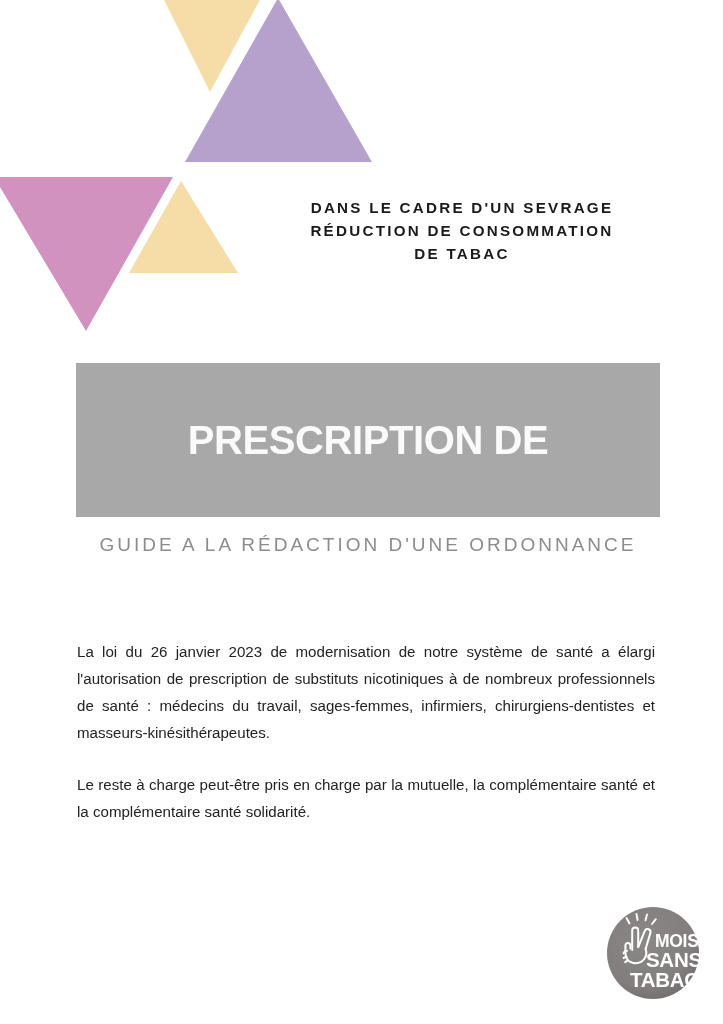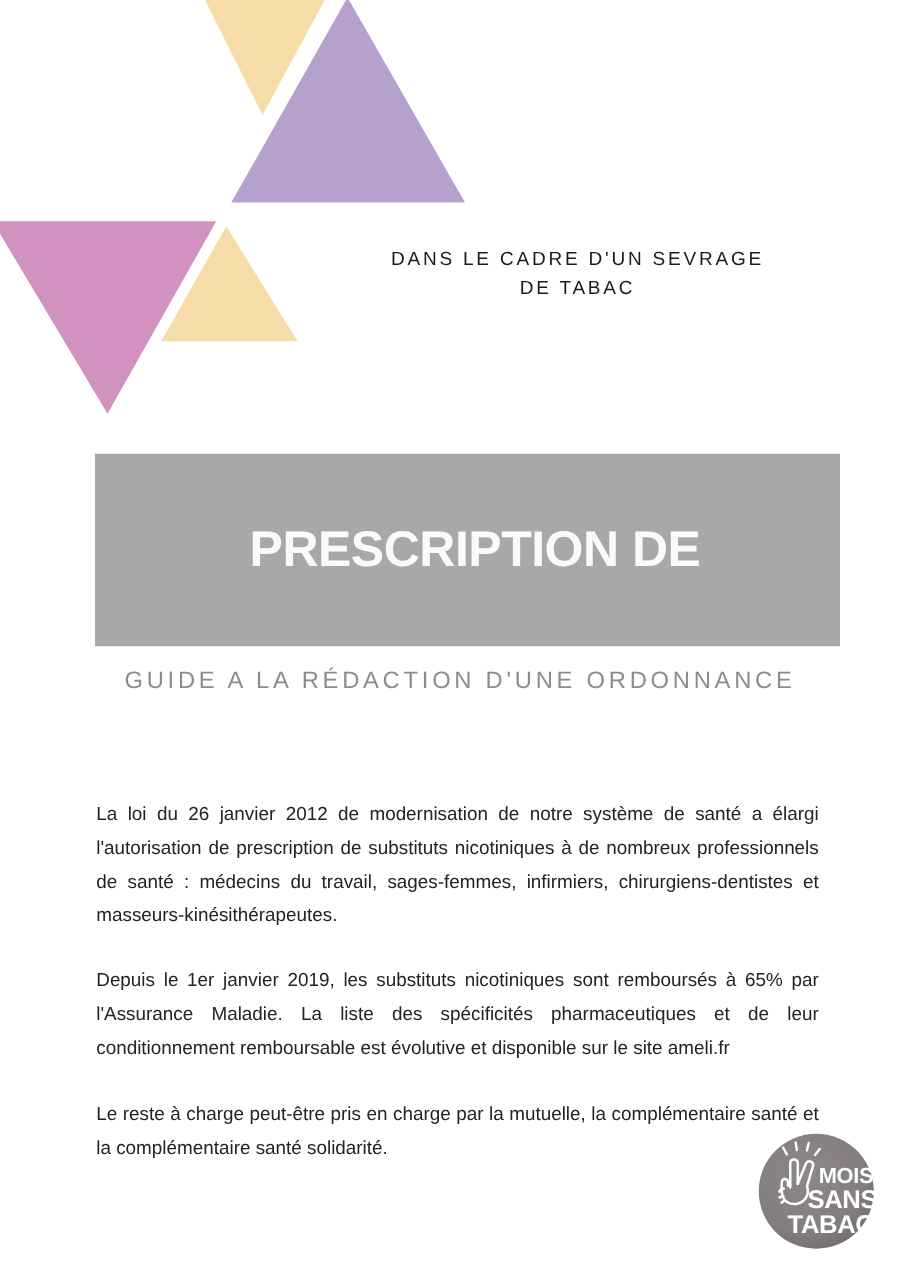--- a/index.html
+++ b/index.html
@@ -34,40 +34,39 @@
 
   
   .kicker {
     position: absolute;
     left: 262px;
     top: 196px;
     width: 400px;
     text-align: center;
     color: #1a1a1a;
     font-size: 15.2px;
-    font-weight: 400;
+    font-weight: 700;
     line-height: 1.52;
     letter-spacing: 2.25px;
     text-transform: uppercase;
   }
   .kicker div { white-space: nowrap; }
 
   
   .title-banner {
     position: absolute;
     left: 76px;
     top: 363px;
     width: 584px;
     height: 154px;
     background: #a8a8a8;
     display: flex;
     flex-direction: row;
     align-items: center;
     justify-content: center;
-    padding-left: 12px;
   }
   .title-banner .tline {
     color: #fafafa;
     font-size: 40px;
     font-weight: 700;
     line-height: 1.17;
     letter-spacing: -0.4px;
     text-transform: uppercase;
     text-align: center;
     white-space: nowrap;
@@ -125,32 +124,32 @@
 
     <polygon points="278,-2 372,162 185,162" fill="#b6a0cc"></polygon>
 
     <polygon points="-6,177 173,177 86,331" fill="#d192c0"></polygon>
 
     <polygon points="181,181 238,273 129,273" fill="#f6dda7"></polygon>
   </svg>
 
   <div class="kicker">
     <div>DANS LE CADRE D'UN SEVRAGE</div>
+    <div>RÉDUCTION DE CONSOMMATION</div>
     <div>DE TABAC</div>
   </div>
 
   <div class="title-banner">
     <div class="tline">PRESCRIPTION DE</div>
   </div>
 
   <div class="subtitle">GUIDE A LA RÉDACTION D'UNE ORDONNANCE</div>
 
   <div class="body-copy">
-    <p>La loi du 26 janvier 2012 de modernisation de notre système de santé a élargi l'autorisation de prescription de substituts nicotiniques à de nombreux professionnels de santé : médecins du travail, sages-femmes, infirmiers, chirurgiens-dentistes et masseurs-kinésithérapeutes.</p>
-    <p>Depuis le 1er janvier 2019, les substituts nicotiniques sont remboursés à 65% par l'Assurance Maladie. La liste des spécificités pharmaceutiques et de leur conditionnement remboursable est évolutive et disponible sur le site ameli.fr</p>
+    <p>La loi du 26 janvier 2023 de modernisation de notre système de santé a élargi l'autorisation de prescription de substituts nicotiniques à de nombreux professionnels de santé : médecins du travail, sages-femmes, infirmiers, chirurgiens-dentistes et masseurs-kinésithérapeutes.</p>
     <p>Le reste à charge peut-être pris en charge par la mutuelle, la complémentaire santé et la complémentaire santé solidarité.</p>
   </div>
 
   <svg class="badge" viewBox="0 0 94 94" width="94" height="94">
     <defs>
       <radialGradient id="badgeShade" cx="42%" cy="36%" r="72%">
         <stop offset="0%" stop-color="#8d8888"></stop>
         <stop offset="70%" stop-color="#837e7e"></stop>
         <stop offset="100%" stop-color="#6f6a6a"></stop>
       </radialGradient>

